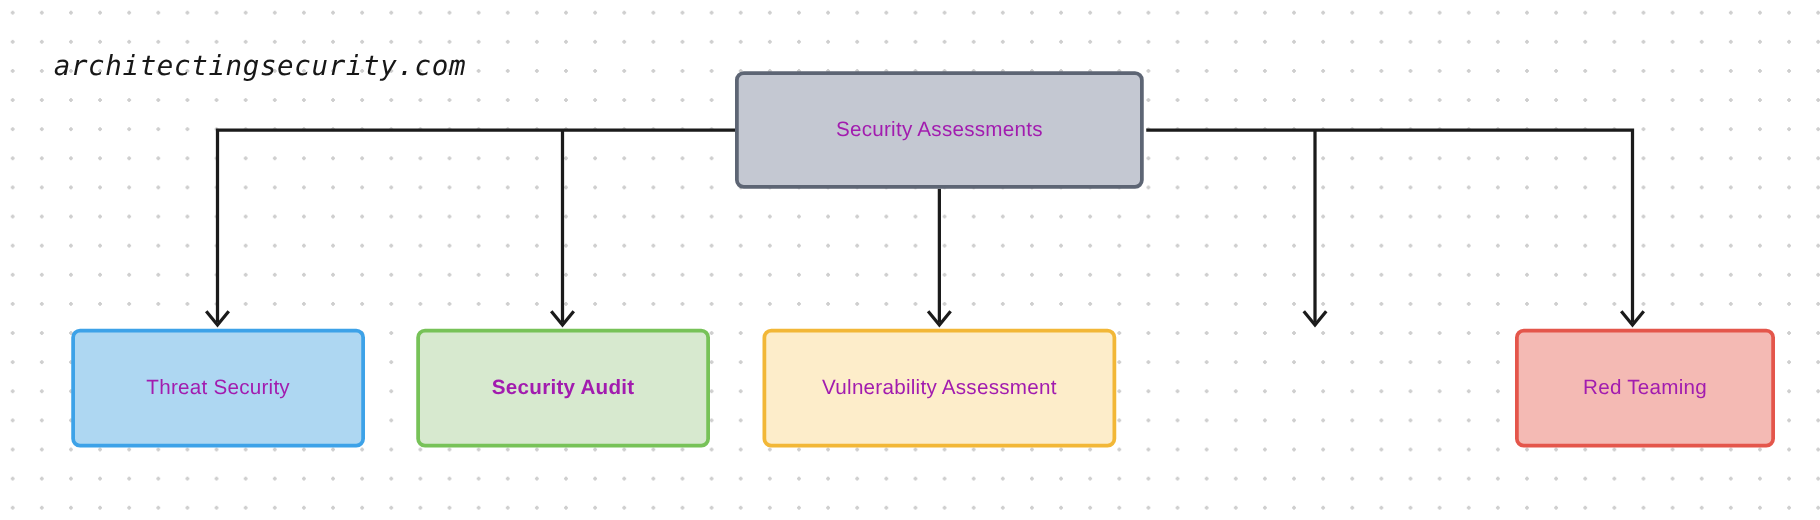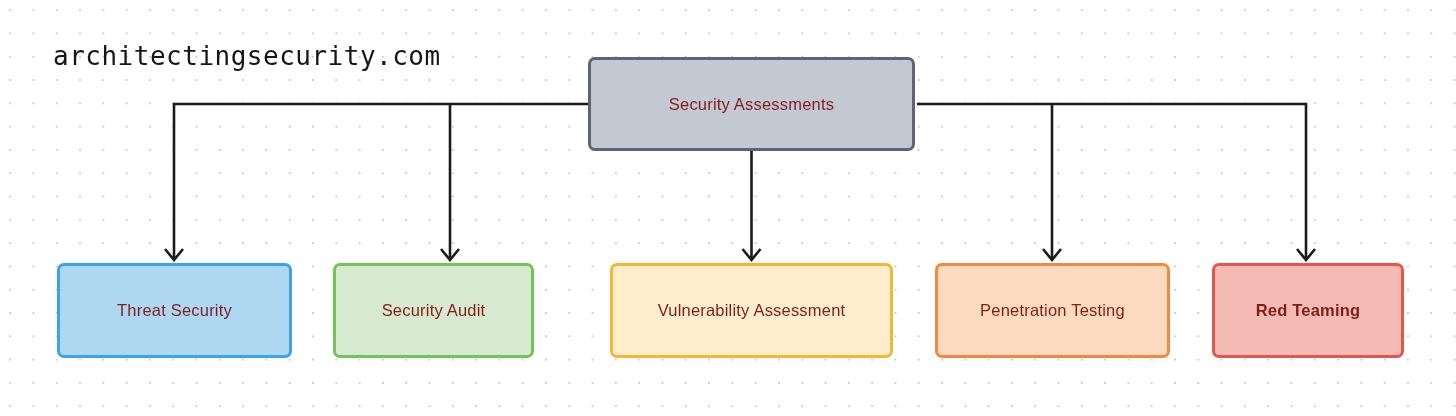--- a/index.html
+++ b/index.html
@@ -13,50 +13,51 @@
     height: 416px;
     overflow: hidden;
     background-color: #ffffff;
     background-image: radial-gradient(circle, #cfcfcf 1.3px, rgba(0,0,0,0) 1.5px);
     background-size: 23.3px 23.3px;
     background-position: -1.5px -1.5px;
     font-family: "Liberation Sans", sans-serif;
   }
   .watermark {
     position: absolute;
-    left: 53px;
+    left: 43px;
     top: 41px;
     font-family: "DejaVu Sans Mono", monospace;
-    font-size: 26px;
+    font-size: 22px;
     font-weight: 500;
     letter-spacing: 0.5px;
     color: #171717;
     white-space: nowrap;
+    font-style: italic;
   }
   .node {
     position: absolute;
     box-sizing: border-box;
     border: 3px solid #000;
     border-radius: 7px;
     display: flex;
     align-items: center;
     justify-content: center;
     text-align: center;
     font-size: 16.5px;
     font-weight: 400;
-    color: #7f1d1d;
+    color: #a21caf;
     letter-spacing: 0.2px;
   }
   .node-root   { left: 588px;  top: 57px;  width: 327px; height: 94px; }
   .node-child  { top: 263px; height: 95px; }
   .node-c0 { left: 57px;   width: 235px; }
-  .node-c1 { left: 333px;  width: 201px; }
+  .node-c1 { left: 333px;  width: 235px; font-weight: bold; }
   .node-c2 { left: 610px;  width: 283px; align-items: center; }
   .node-c3 { left: 935px;  width: 235px; }
-  .node-c4 { left: 1212px; width: 192px; font-weight: bold; }
+  .node-c4 { left: 1212px; width: 208px; }
   .connectors {
     position: absolute;
     left: 0;
     top: 0;
     pointer-events: none;
   }
 </style>
 </head>
 <body>
 
@@ -100,21 +101,18 @@
   </div>
 
   <div class="node node-child node-c1" style="background: rgb(215, 233, 207); border-color: rgb(119, 194, 88);">
     <span>Security Audit</span>
   </div>
 
   <div class="node node-child node-c2" style="background: rgb(253, 237, 202); border-color: rgb(242, 183, 55);">
     <span>Vulnerability Assessment</span>
   </div>
 
-  <div class="node node-child node-c3" style="background: rgb(252, 218, 191); border-color: rgb(240, 138, 65);">
-    <span>Penetration Testing</span>
-  </div>
 
   <div class="node node-child node-c4" style="background: rgb(244, 186, 180); border-color: rgb(228, 86, 75);">
     <span>Red Teaming</span>
   </div>
 
 </div>
 
 </body></html>

